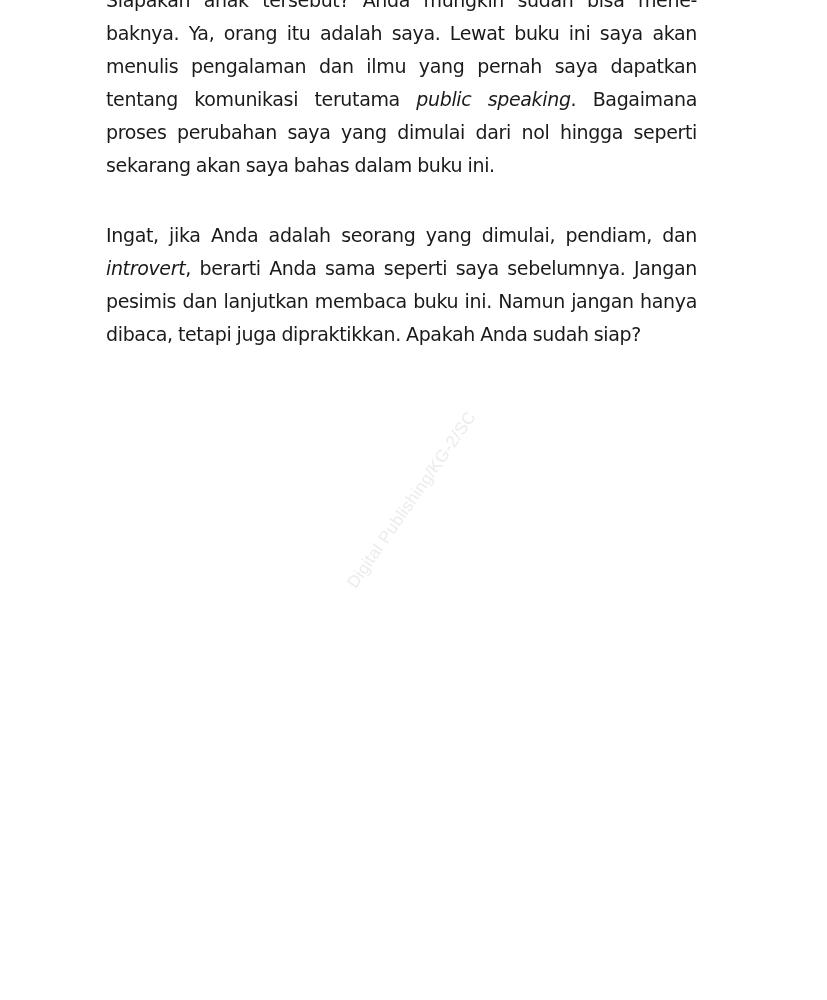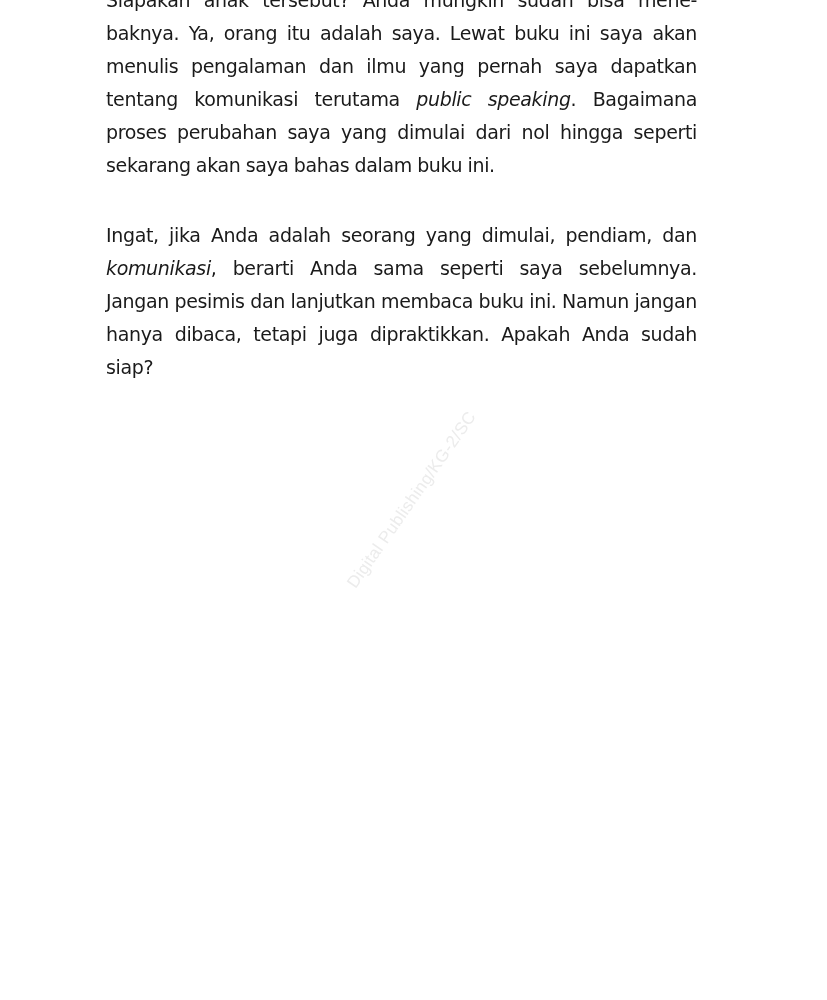--- a/index.html
+++ b/index.html
@@ -64,18 +64,18 @@
 </head>
 <body>
 
 <div class="page">
 
   <div class="text-block para-1">
     <p><span>Siapakah anak tersebut? Anda mungkin sudah bisa mene-baknya. Ya, orang itu adalah saya. Lewat buku ini saya akan menulis pengalaman dan ilmu yang pernah saya dapatkan tentang komunikasi terutama </span><em>public speaking</em><span>. Bagaimana proses perubahan saya yang dimulai dari nol hingga seperti sekarang akan saya bahas dalam buku ini.</span></p>
   </div>
 
   <div class="text-block para-2">
-    <p><span>Ingat, jika Anda adalah seorang yang dimulai, pendiam, dan </span><em>komunikasi</em><span>, berarti Anda sama seperti saya sebelumnya. Jangan pesimis dan lanjutkan membaca buku ini. Namun jangan hanya dibaca, tetapi juga dipraktikkan. Apakah Anda sudah siap?</span></p>
+    <p><span>Ingat, jika Anda adalah seorang yang dimulai, pendiam, dan </span><em>introvert</em><span>, berarti Anda sama seperti saya sebelumnya. Jangan pesimis dan lanjutkan membaca buku ini. Namun jangan hanya dibaca, tetapi juga dipraktikkan. Apakah Anda sudah siap?</span></p>
   </div>
 
   <div class="watermark">Digital Publishing/KG-2/SC</div>
 
 </div>
 
 </body></html>

